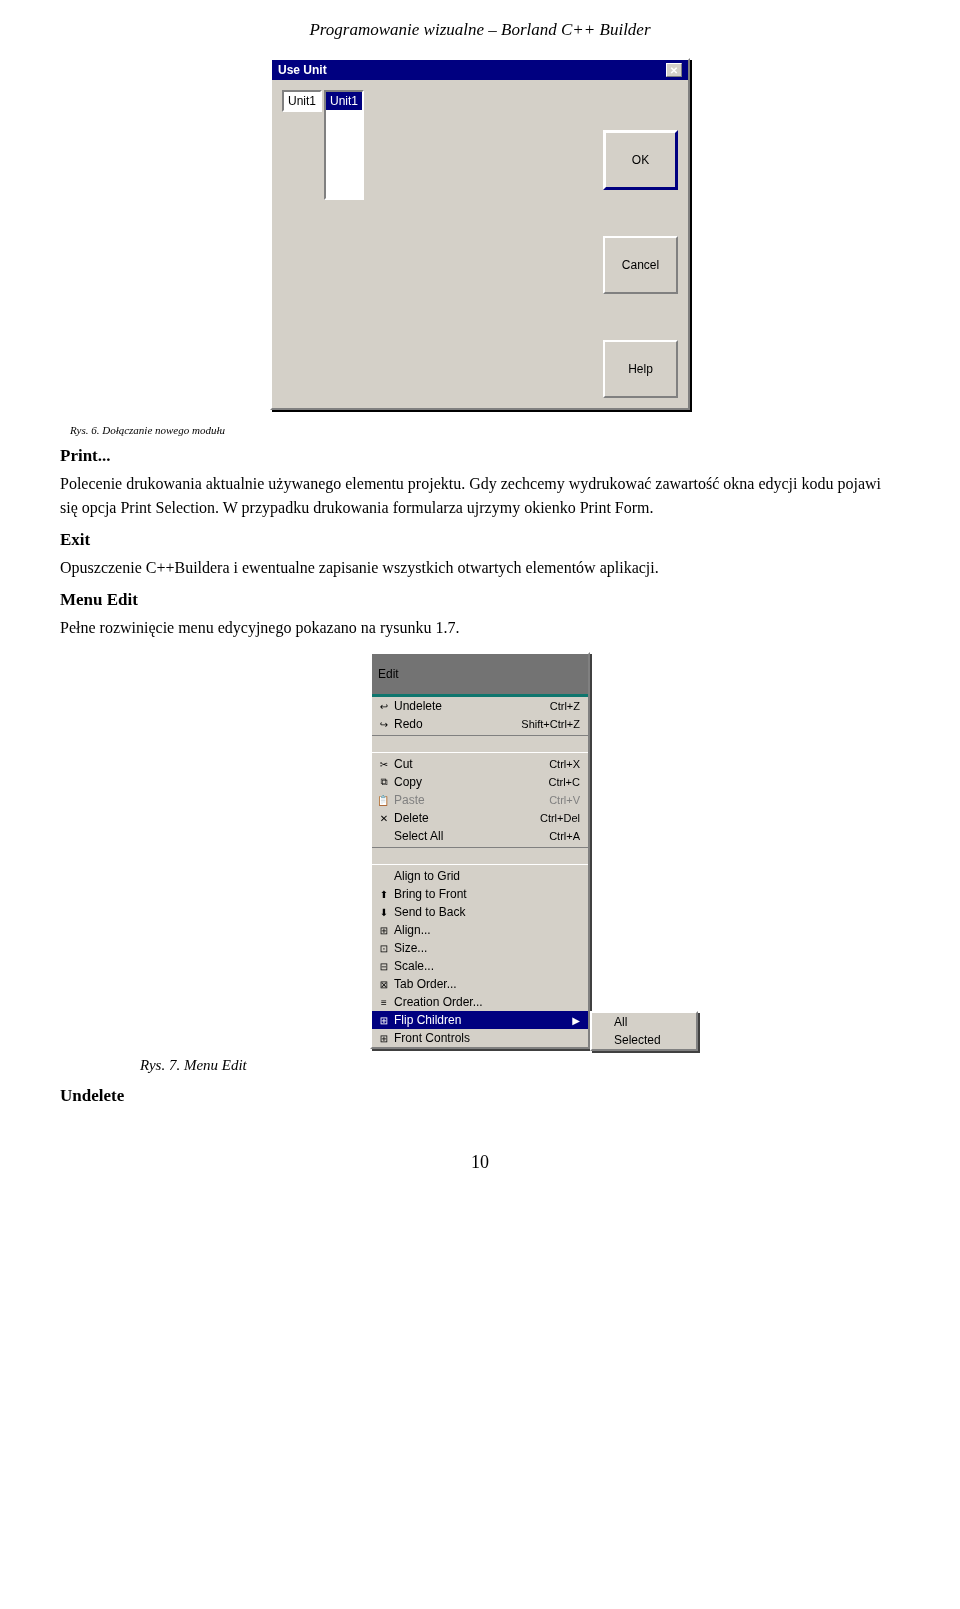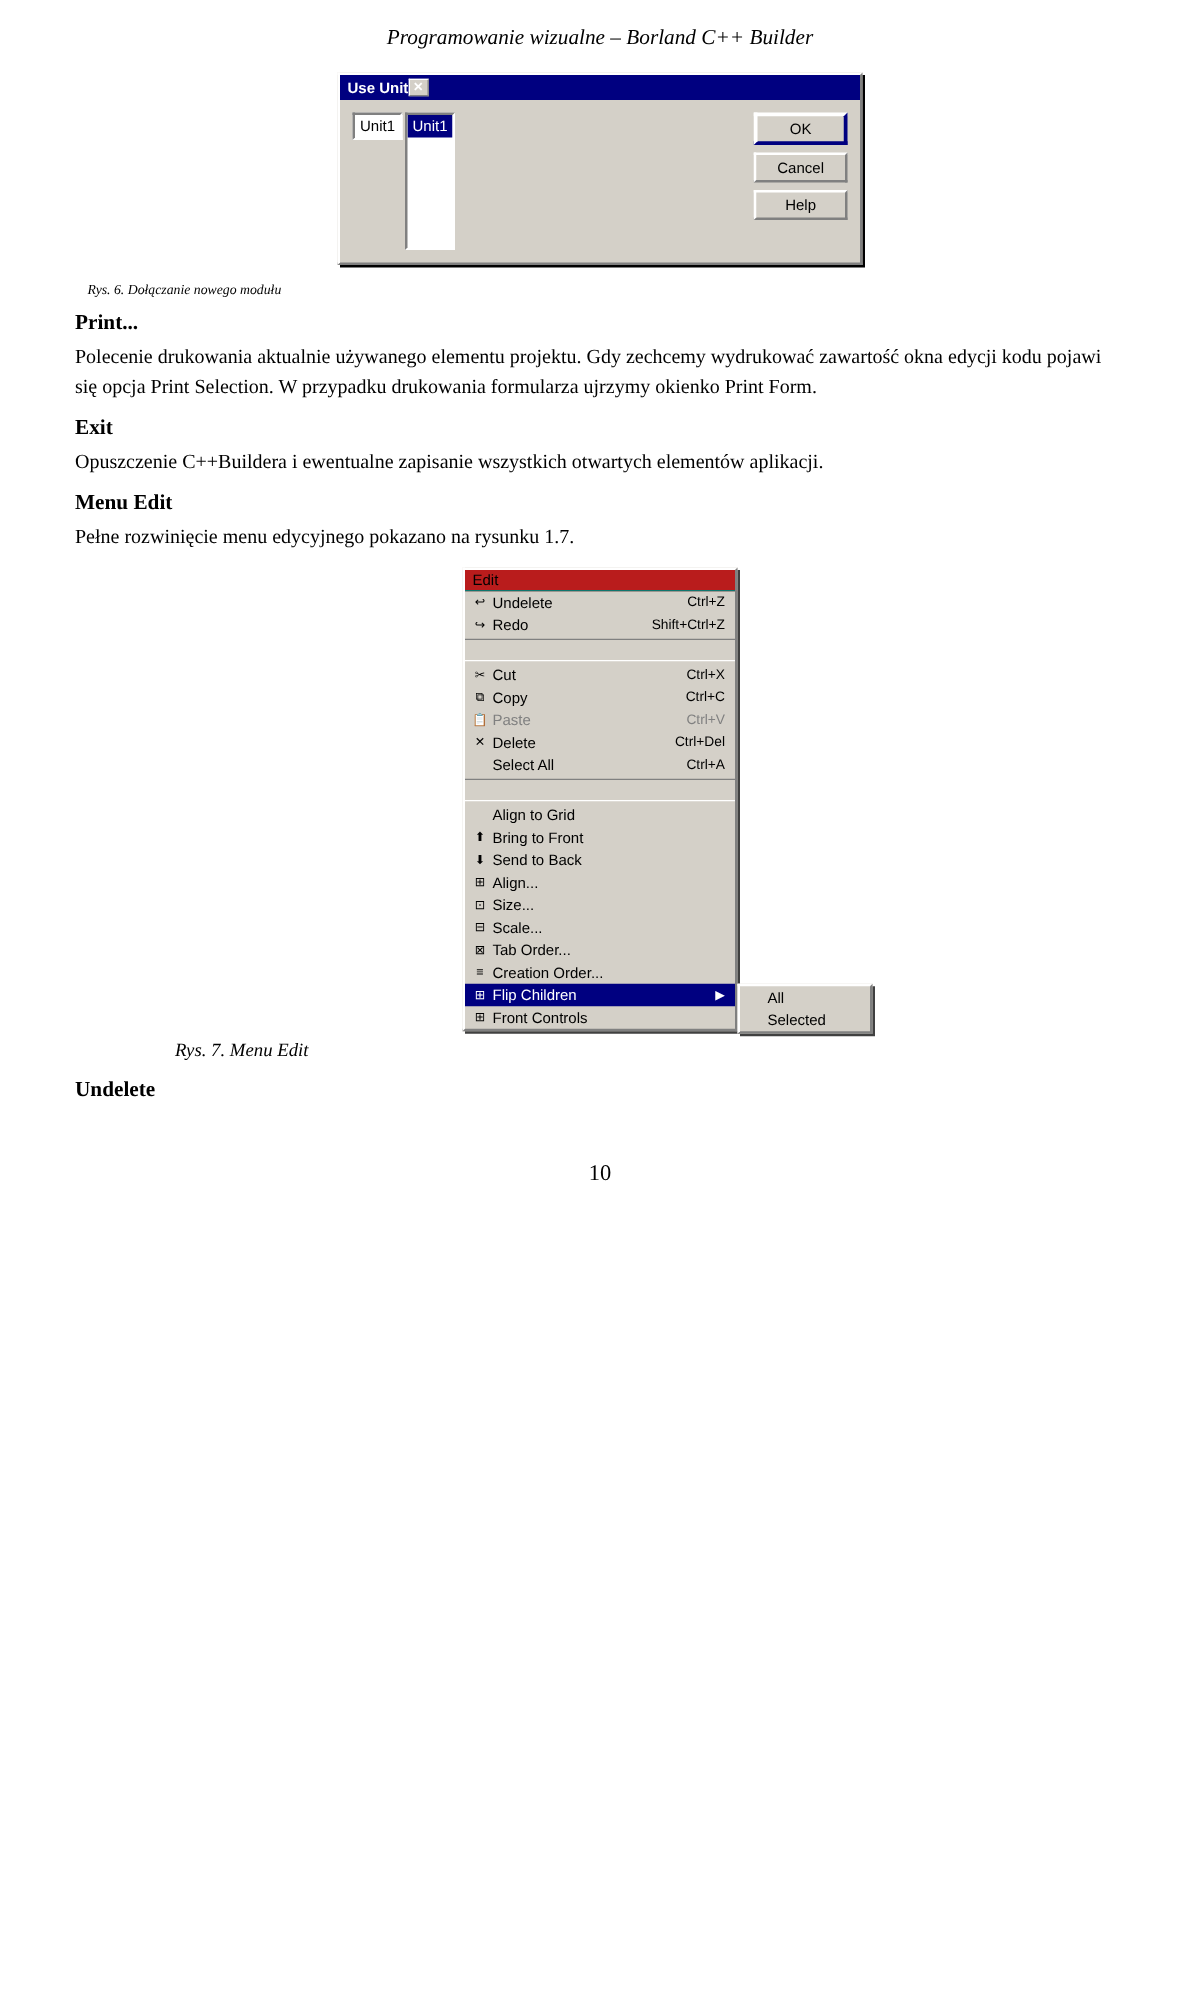--- a/index.html
+++ b/index.html
@@ -37,20 +37,21 @@
     }
 
     .dialog-titlebar {
       background: #000080;
       color: #ffffff;
       font-family: Arial, sans-serif;
       font-size: 12px;
       font-weight: bold;
       padding: 3px 6px;
       display: flex;
+      justify-content: space-between;
       align-items: center;
     }
 
     .dialog-titlebar-close {
       background: #d4d0c8;
       border: 1px solid;
       border-top-color: #ffffff;
       border-left-color: #ffffff;
       border-bottom-color: #808080;
       border-right-color: #808080;
@@ -120,26 +121,27 @@
       width: 75px;
     }
 
     .dialog-btn {
       background: #d4d0c8;
       border: 2px solid;
       border-top-color: #ffffff;
       border-left-color: #ffffff;
       border-bottom-color: #808080;
       border-right-color: #808080;
-      padding: 3px 8px;
+      padding: 20px 8px;
       font-family: Arial, sans-serif;
       font-size: 12px;
       cursor: pointer;
       text-align: center;
       width: 75px;
+      margin-top: 40px;
     }
 
     .dialog-btn.default-btn {
       border: 3px solid #000080;
       border-top-color: #ffffff;
       border-left-color: #ffffff;
     }
 
     
     .figure-caption {
@@ -177,24 +179,24 @@
       border-left-color: #ffffff;
       border-bottom-color: #808080;
       border-right-color: #808080;
       width: 220px;
       box-shadow: 2px 2px 0 #404040;
       font-family: Arial, sans-serif;
       font-size: 12px;
     }
 
     .menu-bar {
-      background: #b91c1c;
-      padding: 1px 6px;
-      font-size: 12px;
-      border-bottom: 1px solid #0f766e;
+      background: #737373;
+      padding: 13px 6px;
+      font-size: 12px;
+      border-bottom: 3px solid #0f766e;
     }
 
     .menu-item-row {
       display: flex;
       justify-content: space-between;
       align-items: center;
       padding: 1px 8px 1px 22px;
       color: #000000;
       white-space: nowrap;
       position: relative;

